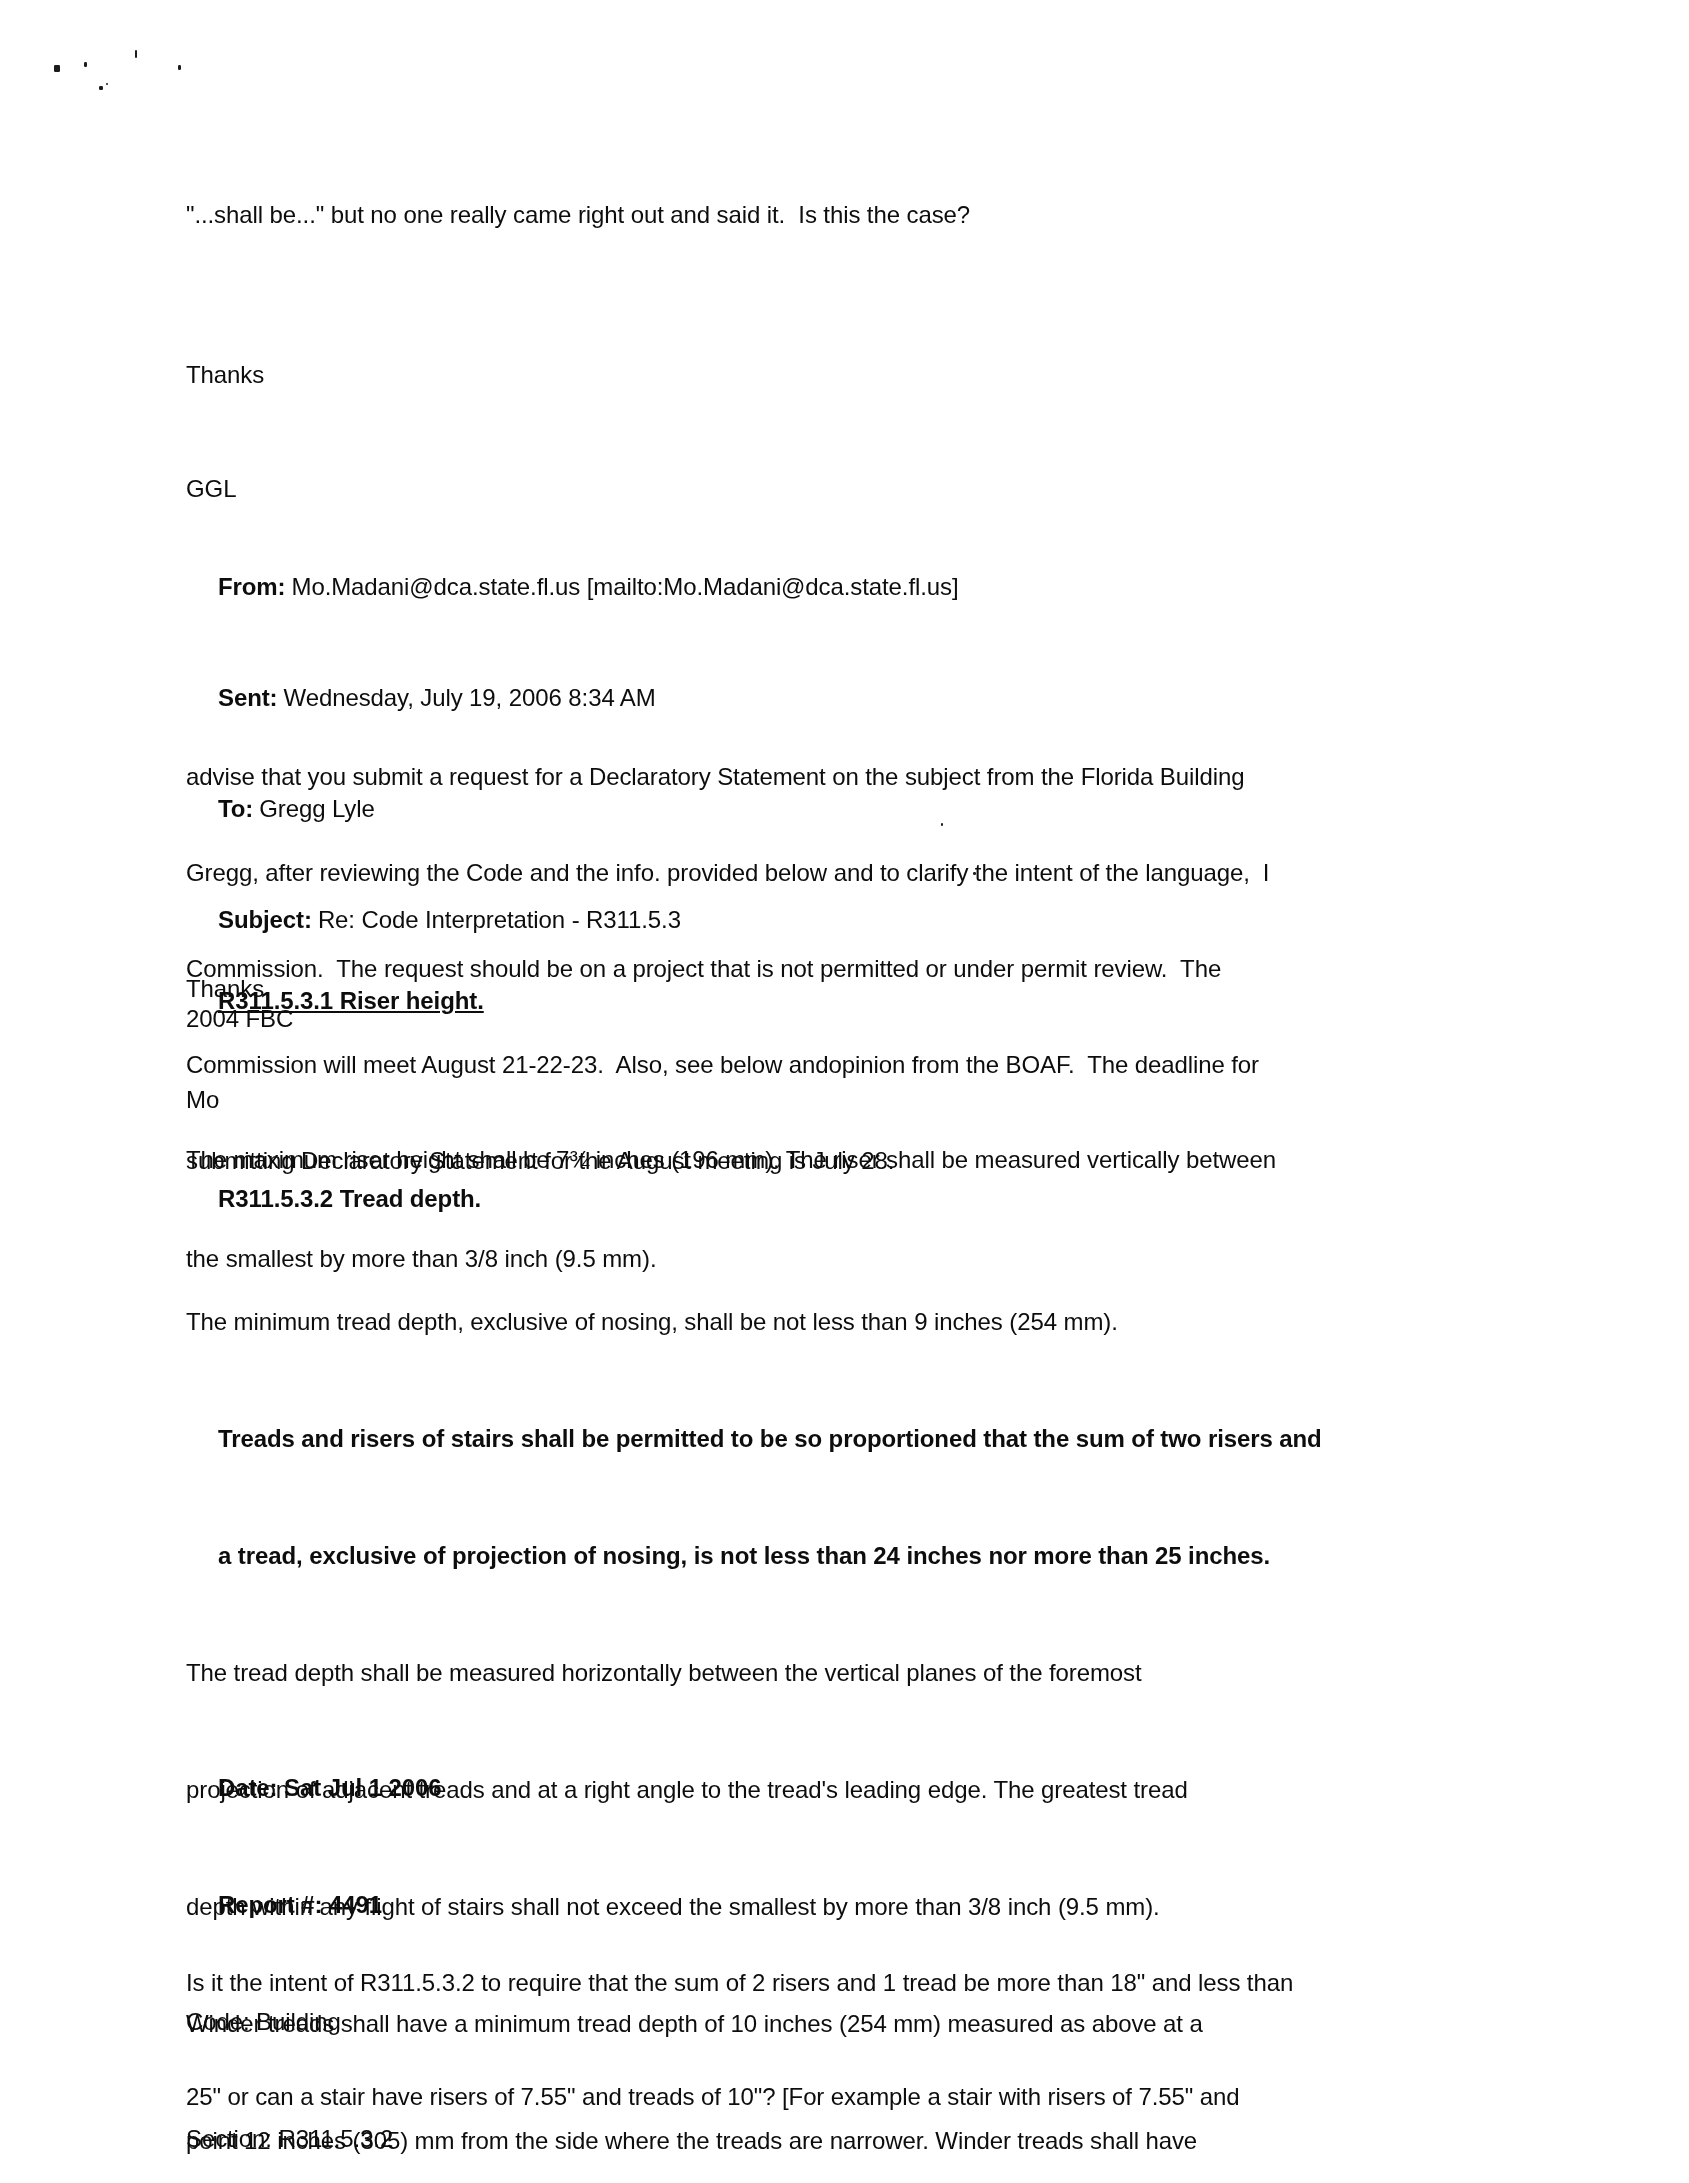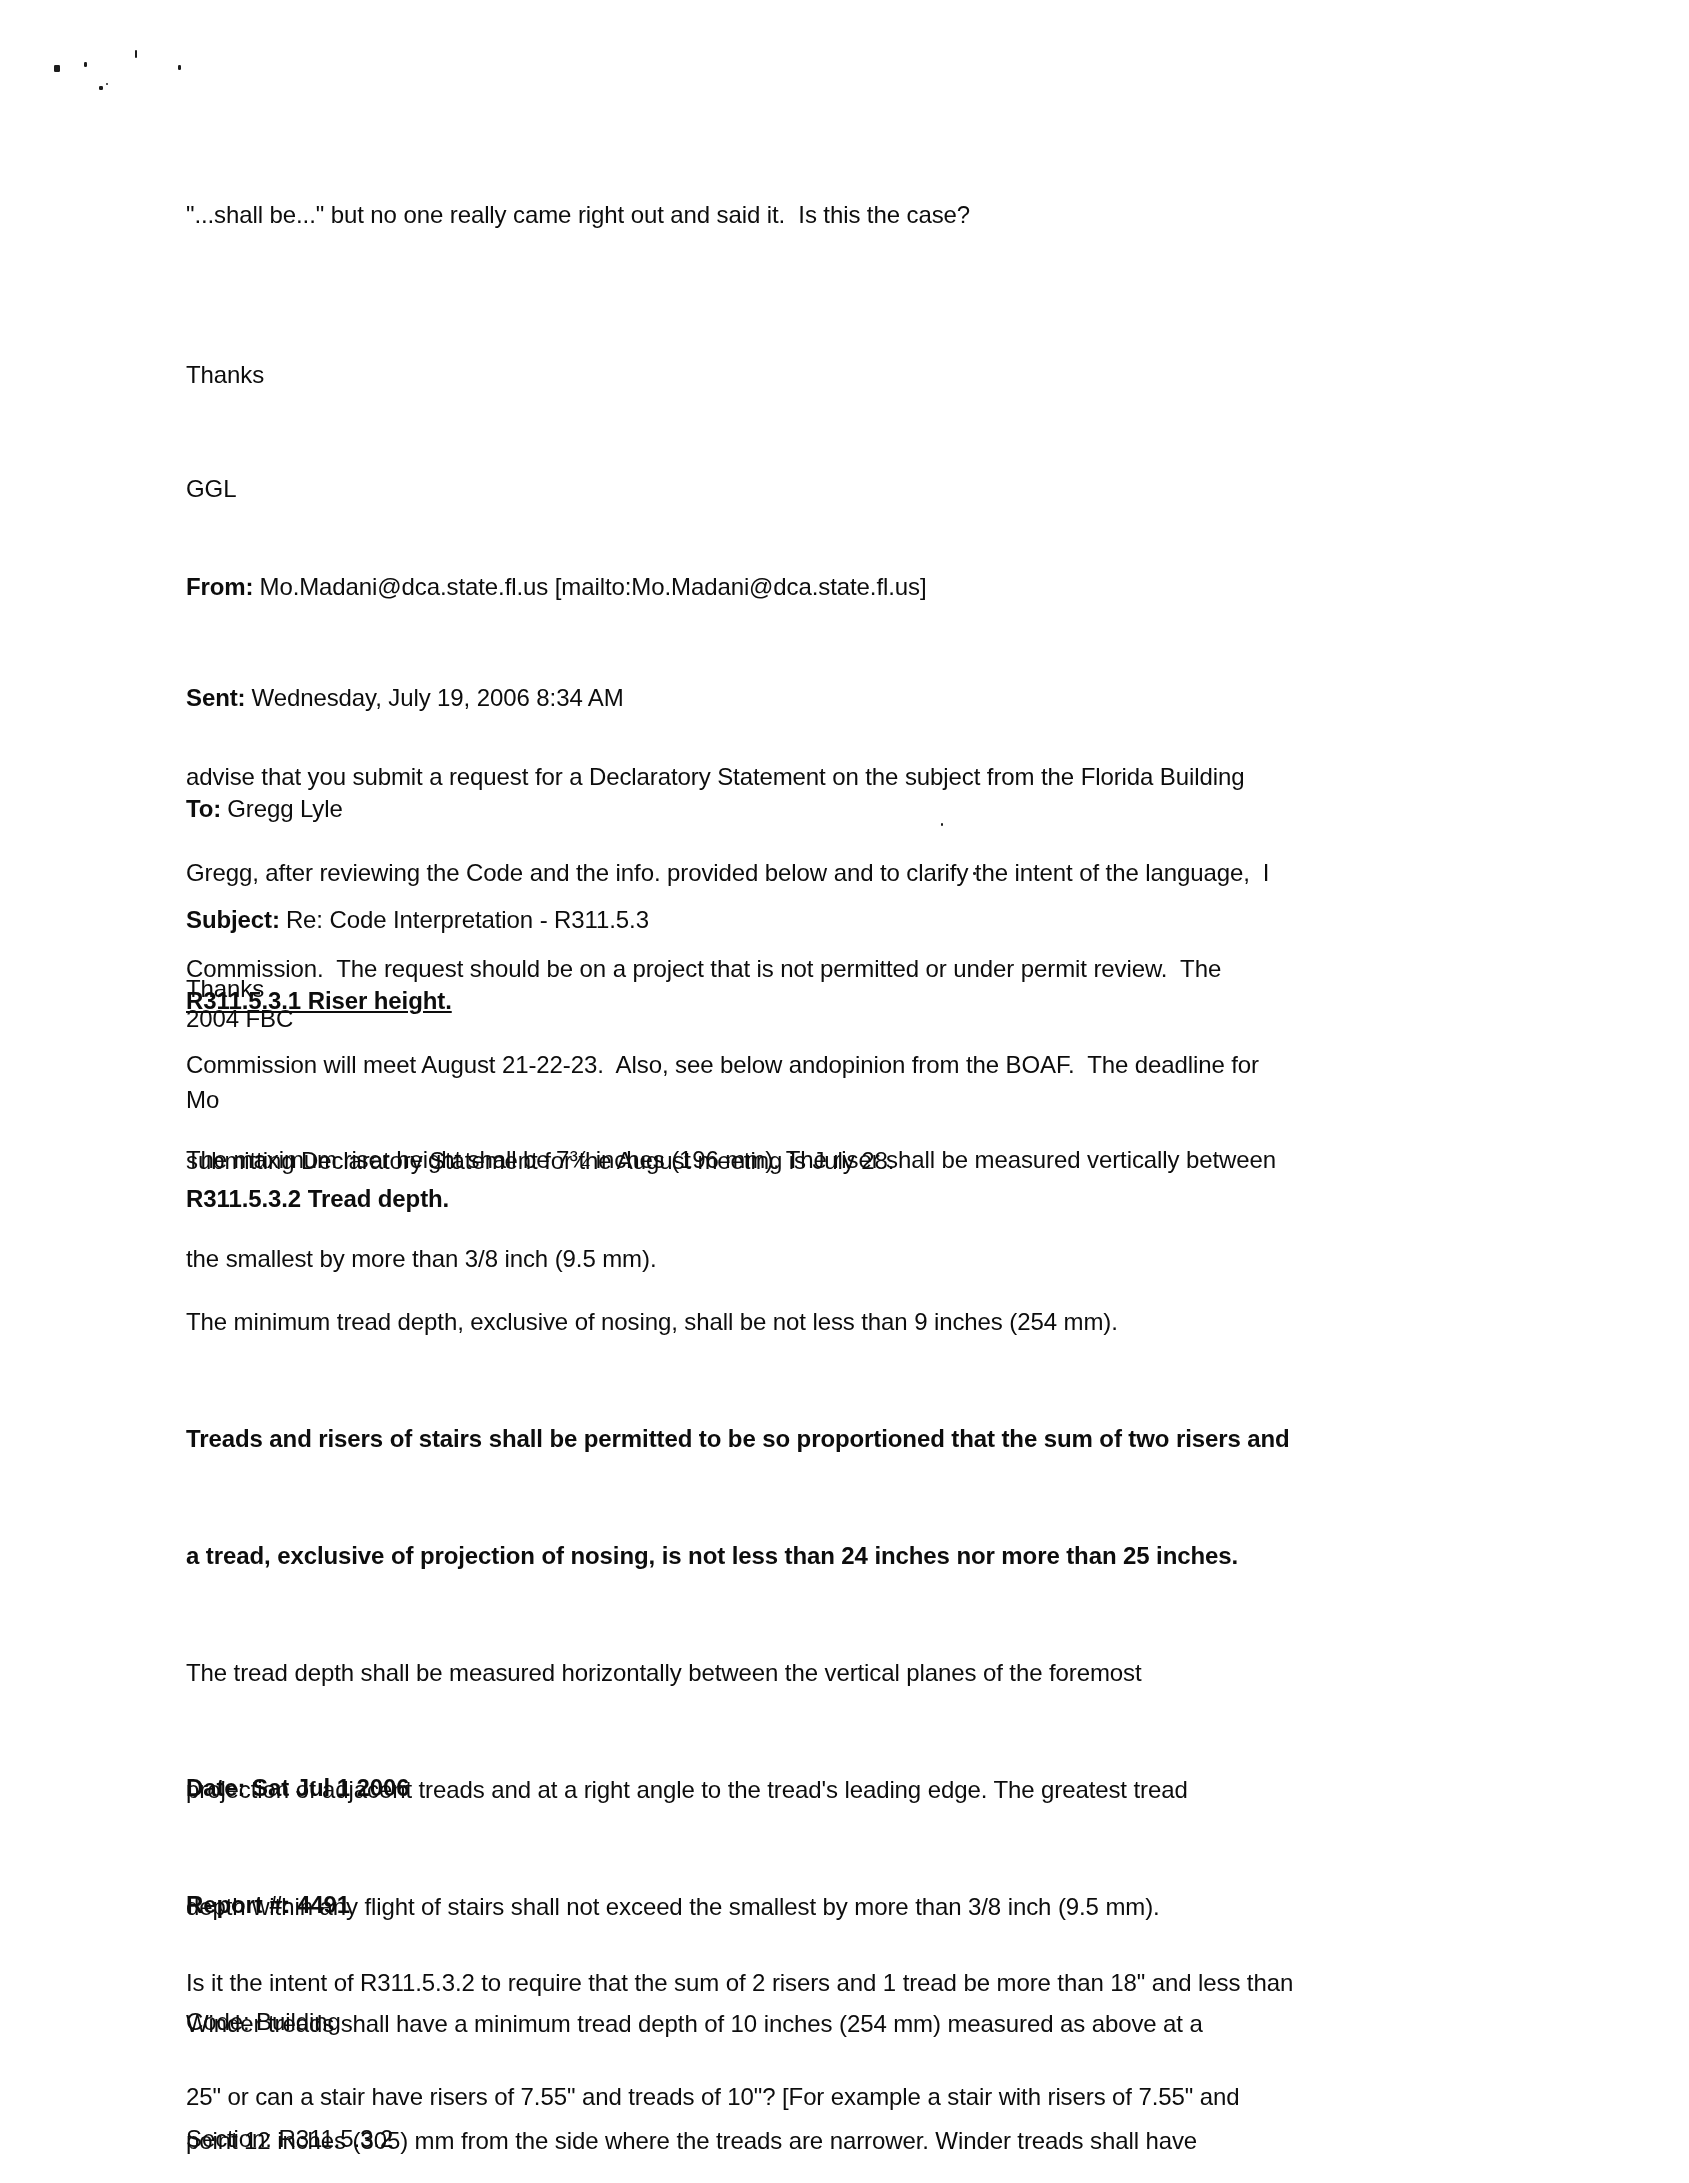--- a/index.html
+++ b/index.html
@@ -18,21 +18,21 @@
   }
   .txt {
     position: absolute;
     left: 186px;
     font-size: 24px;
     letter-spacing: -0.1px;
     white-space: pre;
     line-height: 32px;
   }
   .line { white-space: pre; }
-  .bold { font-weight: bold; }
+  .bold { font-weight: bold; margin-left: 32px; }
   
   .reply-sign   { line-height: 38px; }
   .hdr          { line-height: 37px; }
   .para1        { line-height: 32px; }
   .thanks2      { line-height: 37px; }
   .riser-para   { line-height: 33px; }
   .tread-para   { line-height: 39px; }
   .report-block { line-height: 39px; }
   .question-para{ line-height: 38px; }
   .hval { margin-left: 6px; }

